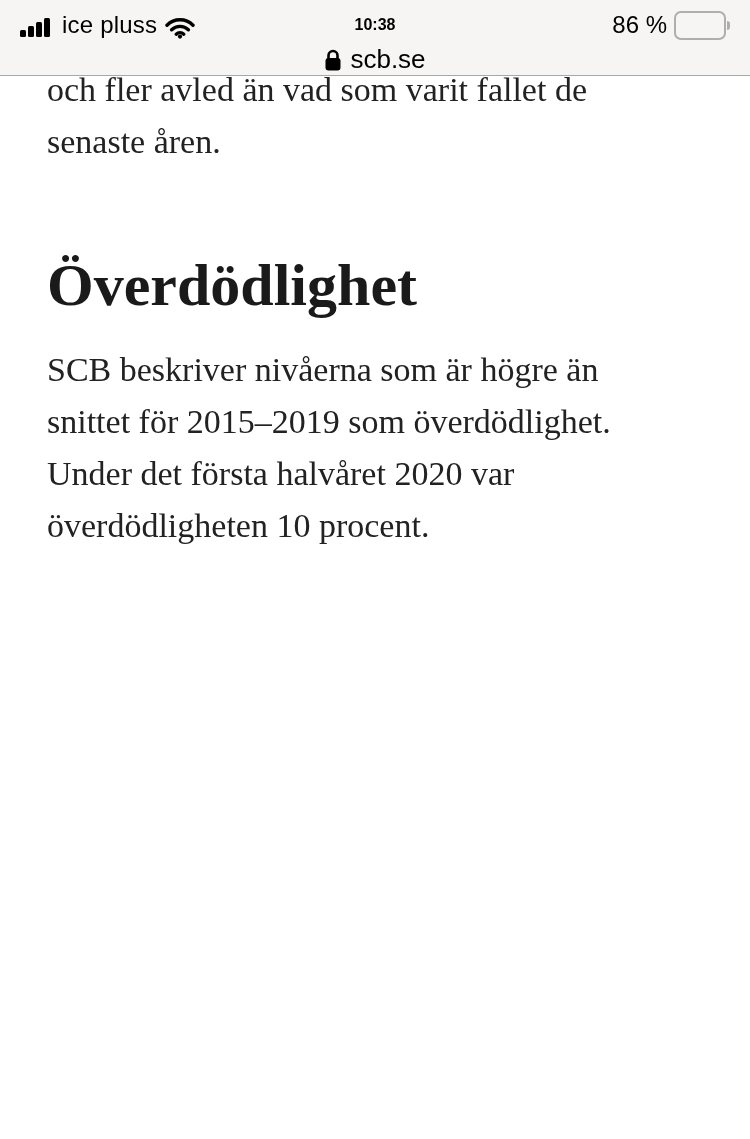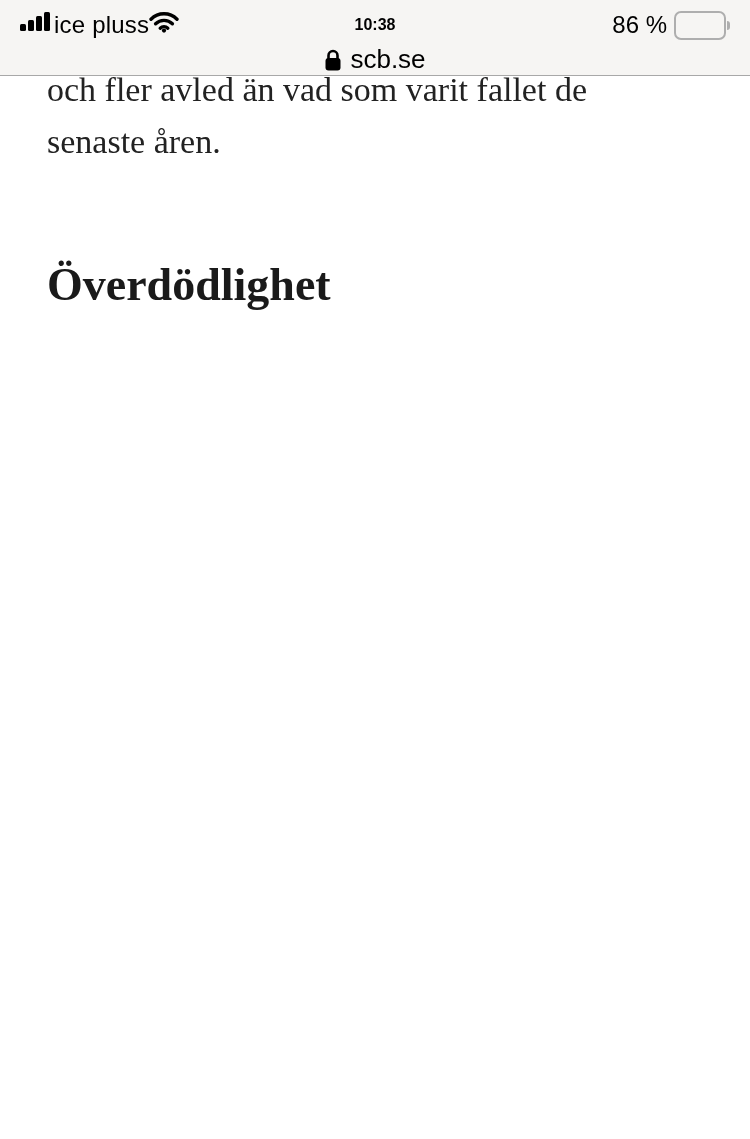--- a/index.html
+++ b/index.html
@@ -23,21 +23,21 @@
     border-bottom: 1px solid #a8a8a8;
     z-index: 10;
   }
   .status-row {
     display: grid;
     grid-template-columns: 1fr auto 1fr;
     align-items: center;
     height: 38px;
     padding: 6px 20px 0 20px;
   }
-  .status-left { display: flex; align-items: flex-start; }
+  .status-left { display: flex; align-items: flex-end; gap: 8px; }
   .carrier { font-size: 24px; font-weight: 500; letter-spacing: 0.2px; color: #000; }
   .time { font-size: 16px; font-weight: 700; color: #000; text-align: center; }
   .status-right { display: flex; align-items: flex-start; gap: 7px; justify-content: flex-end; }
   .battery-pct { font-size: 24px; color: #000; }
 
   .battery { display: flex; align-items: center; }
   .battery-body {
     width: 44px; height: 21px;
     border: 2px solid #aeaeae;
     border-radius: 7px;
@@ -72,21 +72,21 @@
     font-family: "Liberation Serif", serif;
     font-size: 34px;
     line-height: 52px;
     color: #222222;
     margin: 0 0 48px 0;
     white-space: pre-line;
   }
   .content p.clipped-top { margin-top: -12px; }
   .content h2 {
     font-family: "Liberation Serif", serif;
-    font-size: 46px;
+    font-size: 60px;
     line-height: 58px;
     font-weight: 700;
     color: #1a1a1a;
     margin: 88px 0 30px 0;
   }
 </style>
 </head>
 <body>
 
 <div class="screen">
@@ -133,15 +133,19 @@
         </svg>
       </span>
       <span class="domain">scb.se</span>
     </div>
   </div>
 
   <div class="content">
     <p class="clipped-top">och fler avled än vad som varit fallet de
 senaste åren.</p>
     <h2>Överdödlighet</h2>
+    <p>SCB beskriver nivåerna som är högre än
+snittet för 2015–2019 som överdödlighet.
+Under det första halvåret 2020 var
+överdödligheten 10 procent.</p>
   </div>
 
 </div>
 
 </body></html>

